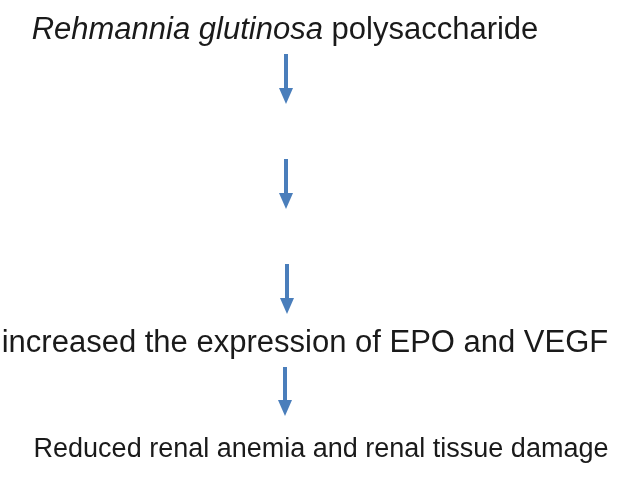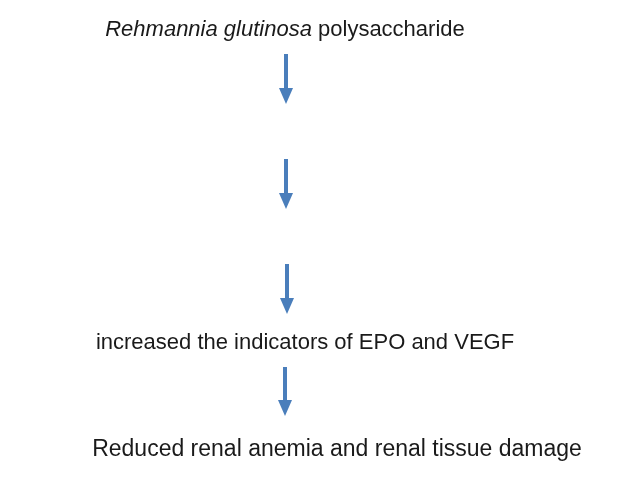--- a/index.html
+++ b/index.html
@@ -13,30 +13,30 @@
     height: 480px;
     background: #ffffff;
     font-family: "Liberation Sans", sans-serif;
     color: #1a1a1a;
     overflow: hidden;
   }
   .step {
     position: absolute;
     transform: translateX(-50%);
     white-space: nowrap;
-    font-size: 22px;
+    font-size: 31px;
     line-height: 34px;
     color: #1a1a1a;
   }
   .italic { font-style: italic; }
   .step-1 { top: 12px;  left: 285px; }
   .step-2 { top: 114px; left: 283px; }
   .step-3 { top: 219px; left: 294px; }
   .step-4 { top: 325px; left: 305px; }
-  .step-5 { top: 431px; left: 337px; font-size: 23px; }
+  .step-5 { top: 431px; left: 321px; font-size: 27px; }
   .arrow {
     position: absolute;
     width: 18px;
     height: 52px;
   }
   .arrow-1 { top: 53px;  left: 277px; }
   .arrow-2 { top: 158px; left: 277px; }
   .arrow-3 { top: 263px; left: 278px; }
   .arrow-4 { top: 366px; left: 276px; }
 </style>
@@ -57,21 +57,21 @@
     <line class="arrow-stroke" x1="9" y1="1" x2="9" y2="37" stroke-width="4" stroke="#4a7ebb"></line>
     <polygon class="arrow-fill" points="2,35 16,35 9,51" fill="#4a7ebb"></polygon>
   </svg>
 
 
   <svg class="arrow arrow-3" viewBox="0 0 18 52">
     <line class="arrow-stroke" x1="9" y1="1" x2="9" y2="37" stroke-width="4" stroke="#4a7ebb"></line>
     <polygon class="arrow-fill" points="2,35 16,35 9,51" fill="#4a7ebb"></polygon>
   </svg>
 
-  <div class="step step-4">increased the indicators of EPO and VEGF</div>
+  <div class="step step-4">increased the expression of EPO and VEGF</div>
 
   <svg class="arrow arrow-4" viewBox="0 0 18 52">
     <line class="arrow-stroke" x1="9" y1="1" x2="9" y2="36" stroke-width="4" stroke="#4a7ebb"></line>
     <polygon class="arrow-fill" points="2,34 16,34 9,50" fill="#4a7ebb"></polygon>
   </svg>
 
   <div class="step step-5">Reduced renal anemia and renal tissue damage</div>
 
 </div>
 

